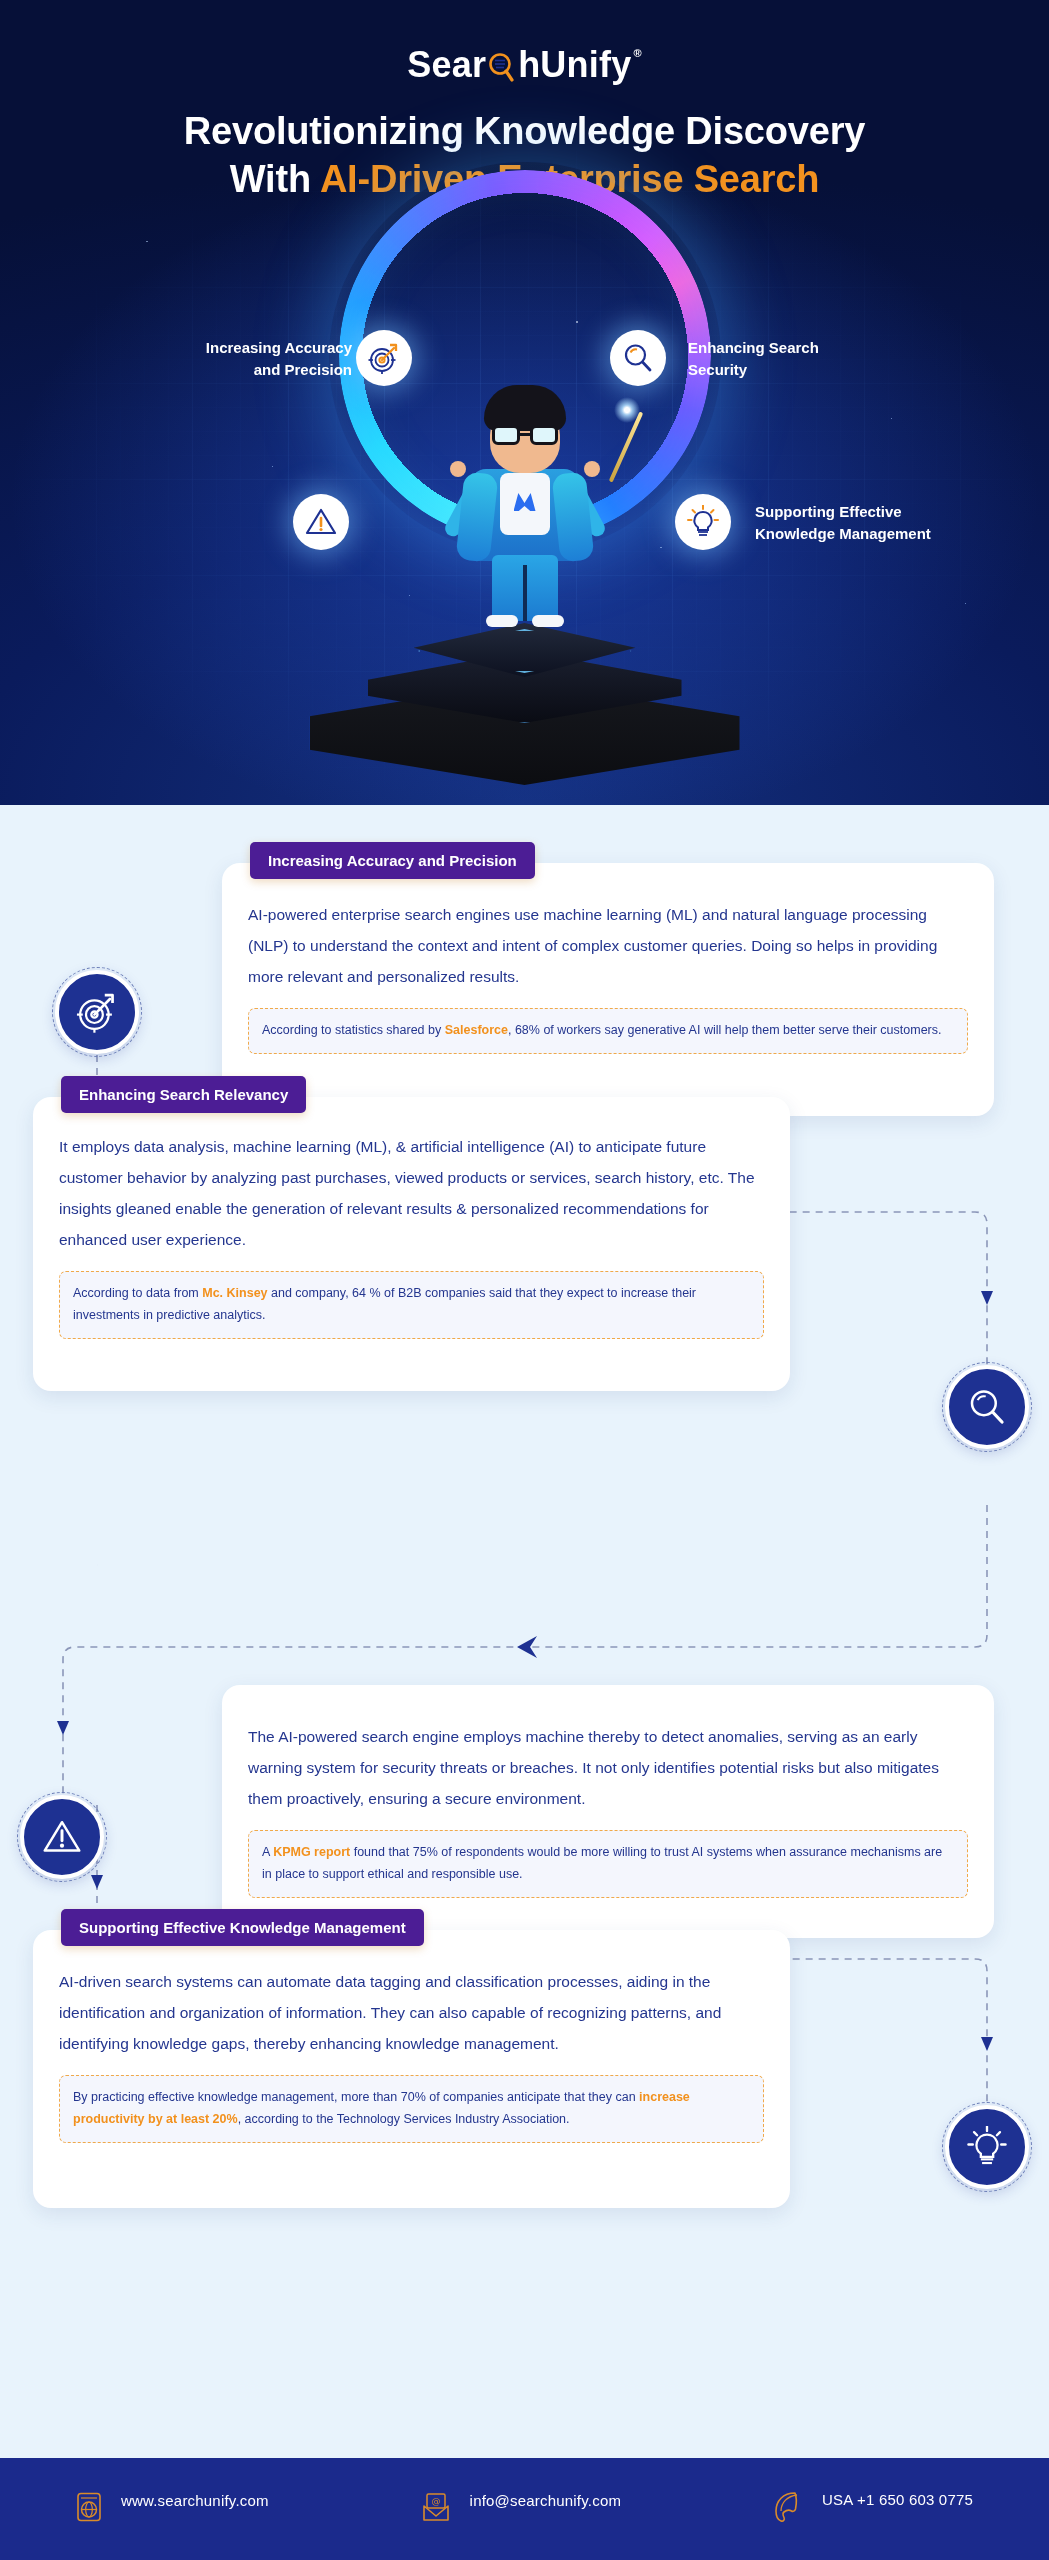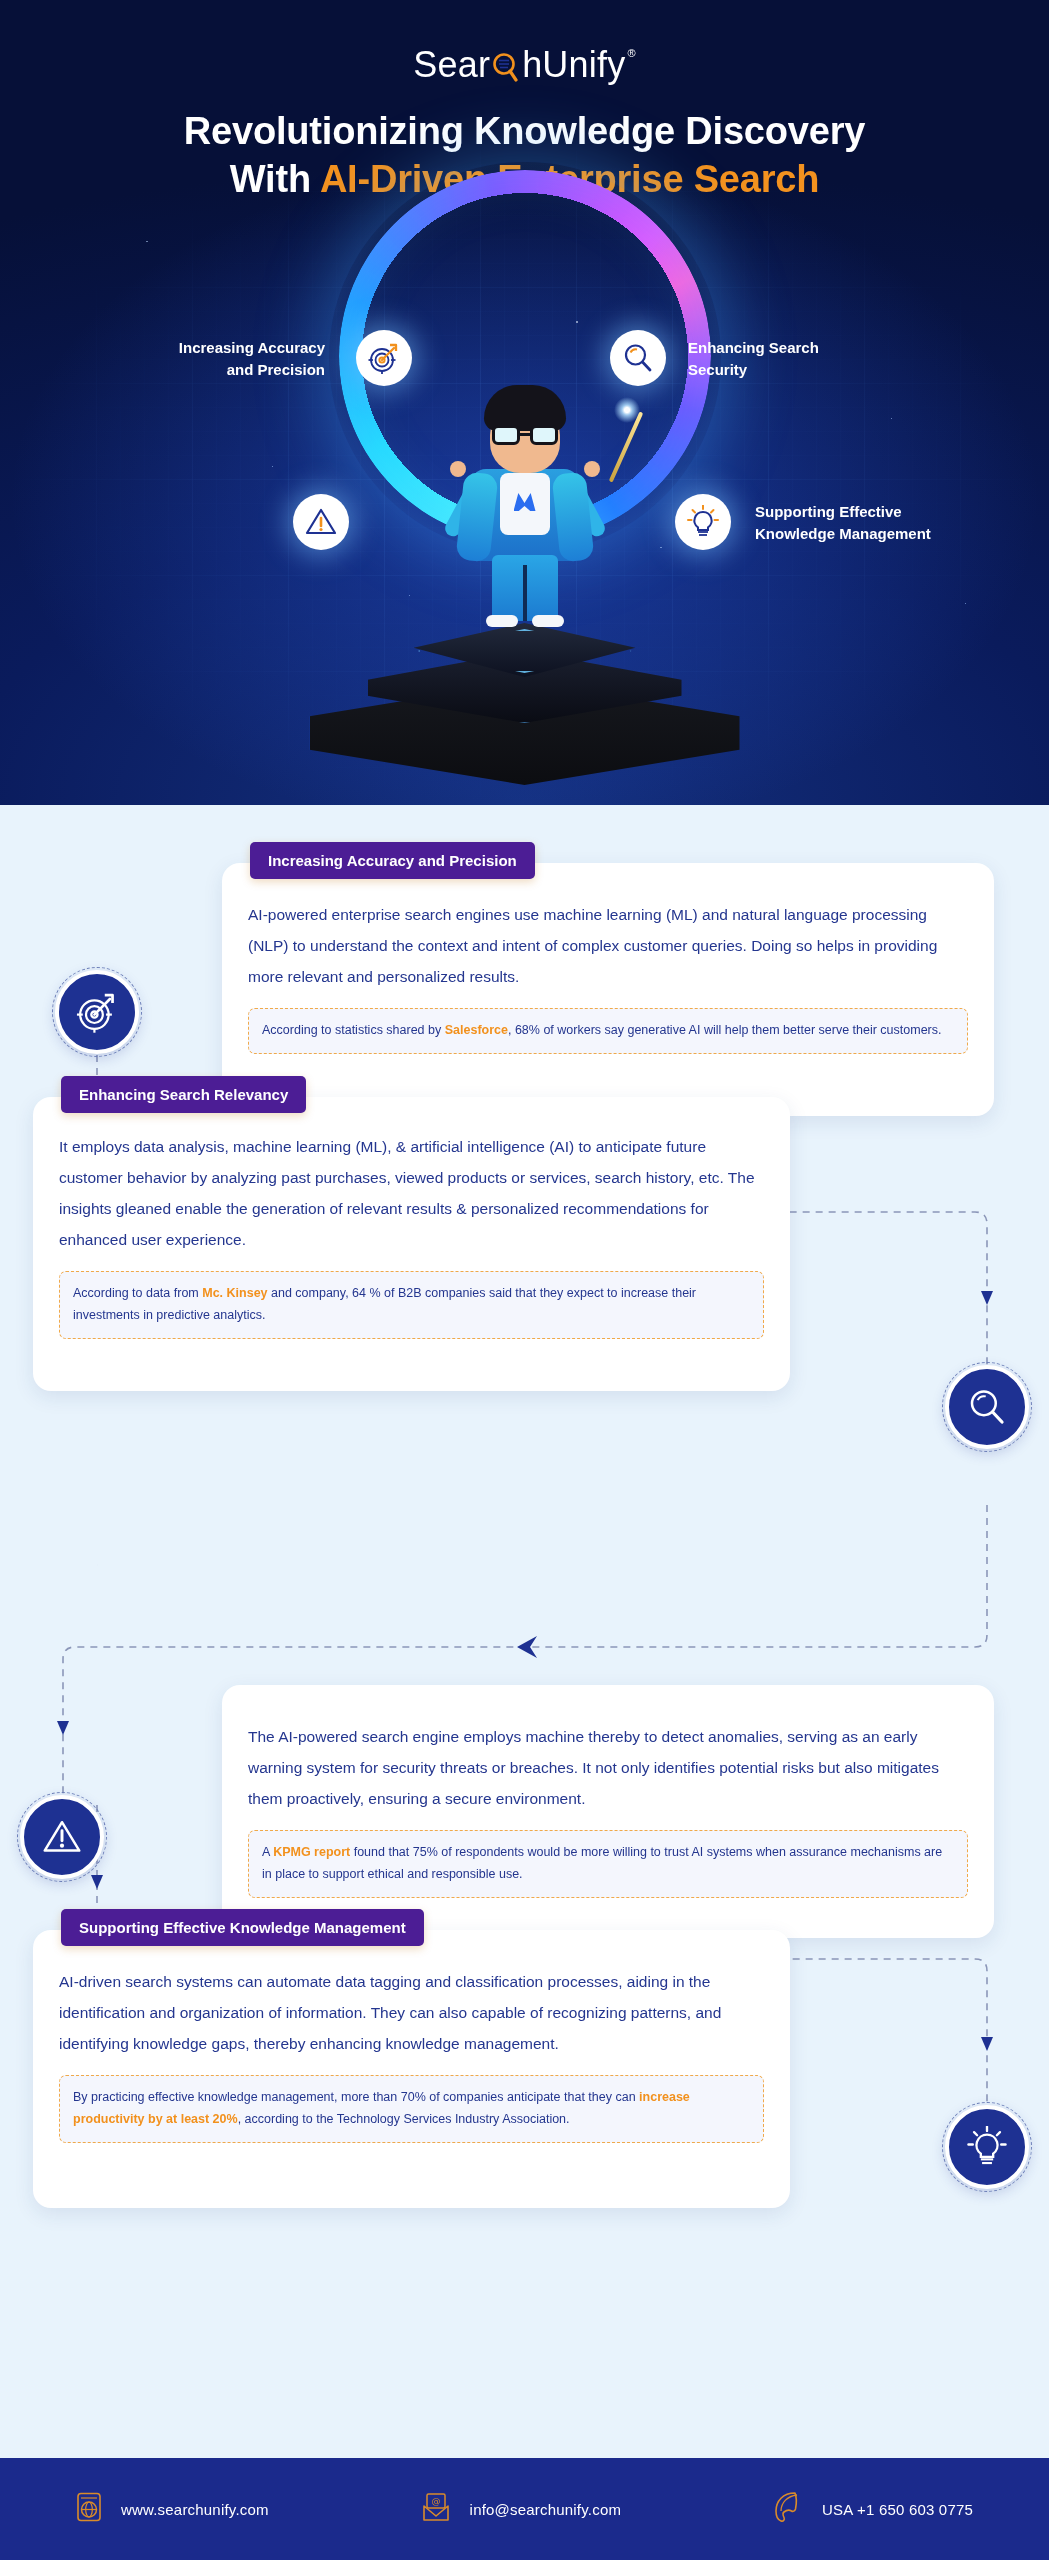--- a/index.html
+++ b/index.html
@@ -50,21 +50,21 @@
       radial-gradient(1.1px 1.1px at 39% 74%, #9fc7ff 50%, transparent 51%),
       radial-gradient(1.5px 1.5px at 55% 40%, #e3efff 50%, transparent 51%),
       radial-gradient(1.1px 1.1px at 92% 75%, #9fc7ff 50%, transparent 51%);
   }
 
   .brand-logo {
     position: absolute; top: 44px; left: 0; right: 0;
     display: flex; justify-content: center; align-items: baseline;
   }
   .brand-logo .logo-text {
-    font-size: 36px; font-weight: 400; color: #ffffff; letter-spacing: .2px;
+    font-size: 36px; font-weight: 700; color: #ffffff; letter-spacing: .2px;
     display: flex; align-items: center;
   }
   .brand-logo .logo-mark {
     position: relative; width: 30px; height: 34px; display:inline-block;
     margin: 0 1px;
   }
   .brand-logo .logo-mark svg { position:absolute; top:4px; left:0; }
   .brand-logo .reg { font-size: 11px; color: #ffffff; margin-left: 2px; position:relative; top:-12px; }
 
   .hero-title {
@@ -197,21 +197,21 @@
   }
 
   svg.connector { position:absolute; left:0; top:0; width:1049px; height:1653px; pointer-events:none; }
 
   
   .footer {
     position:absolute; left:0; bottom:0; width:1049px; height:102px;
     background:#1b2a8c;
     display:flex; align-items:center; justify-content:space-around;
   }
-  .footer .fitem { display:flex; align-items:center; gap:19px; }
+  .footer .fitem { display:flex; align-items:flex-start; gap:19px; }
   .footer .ftext { color:#ffffff; font-size:15px; font-weight:400; letter-spacing:.2px; }
 </style>
 </head>
 <body>
 
 <div id="page">
 
   <div class="hero">
     <div class="circuit"></div>
     <div class="stars"></div>
@@ -306,21 +306,21 @@
         <g stroke="#f2911d" stroke-width="2" stroke-linecap="round">
           <line x1="16" y1="0.5" x2="16" y2="4"></line>
           <line x1="5.5" y1="5" x2="8" y2="7.5"></line>
           <line x1="26.5" y1="5" x2="24" y2="7.5"></line>
           <line x1="1" y1="15" x2="4.5" y2="15"></line>
           <line x1="31" y1="15" x2="27.5" y2="15"></line>
         </g>
       </svg>
     </div>
 
-    <div class="hero-label left" style="left:45px; top:337px; width:280px;">
+    <div class="hero-label left" style="left:72px; top:337px; width:280px;">
       <div>Increasing Accuracy</div>
       <div>and Precision</div>
     </div>
     <div class="hero-label right" style="left:688px; top:337px; width:300px;">
       <div>Enhancing Search</div>
       <div>Security</div>
     </div>
     <div class="hero-label right" style="left:755px; top:501px; width:300px;">
       <div>Supporting Effective</div>
       <div>Knowledge Management</div>

